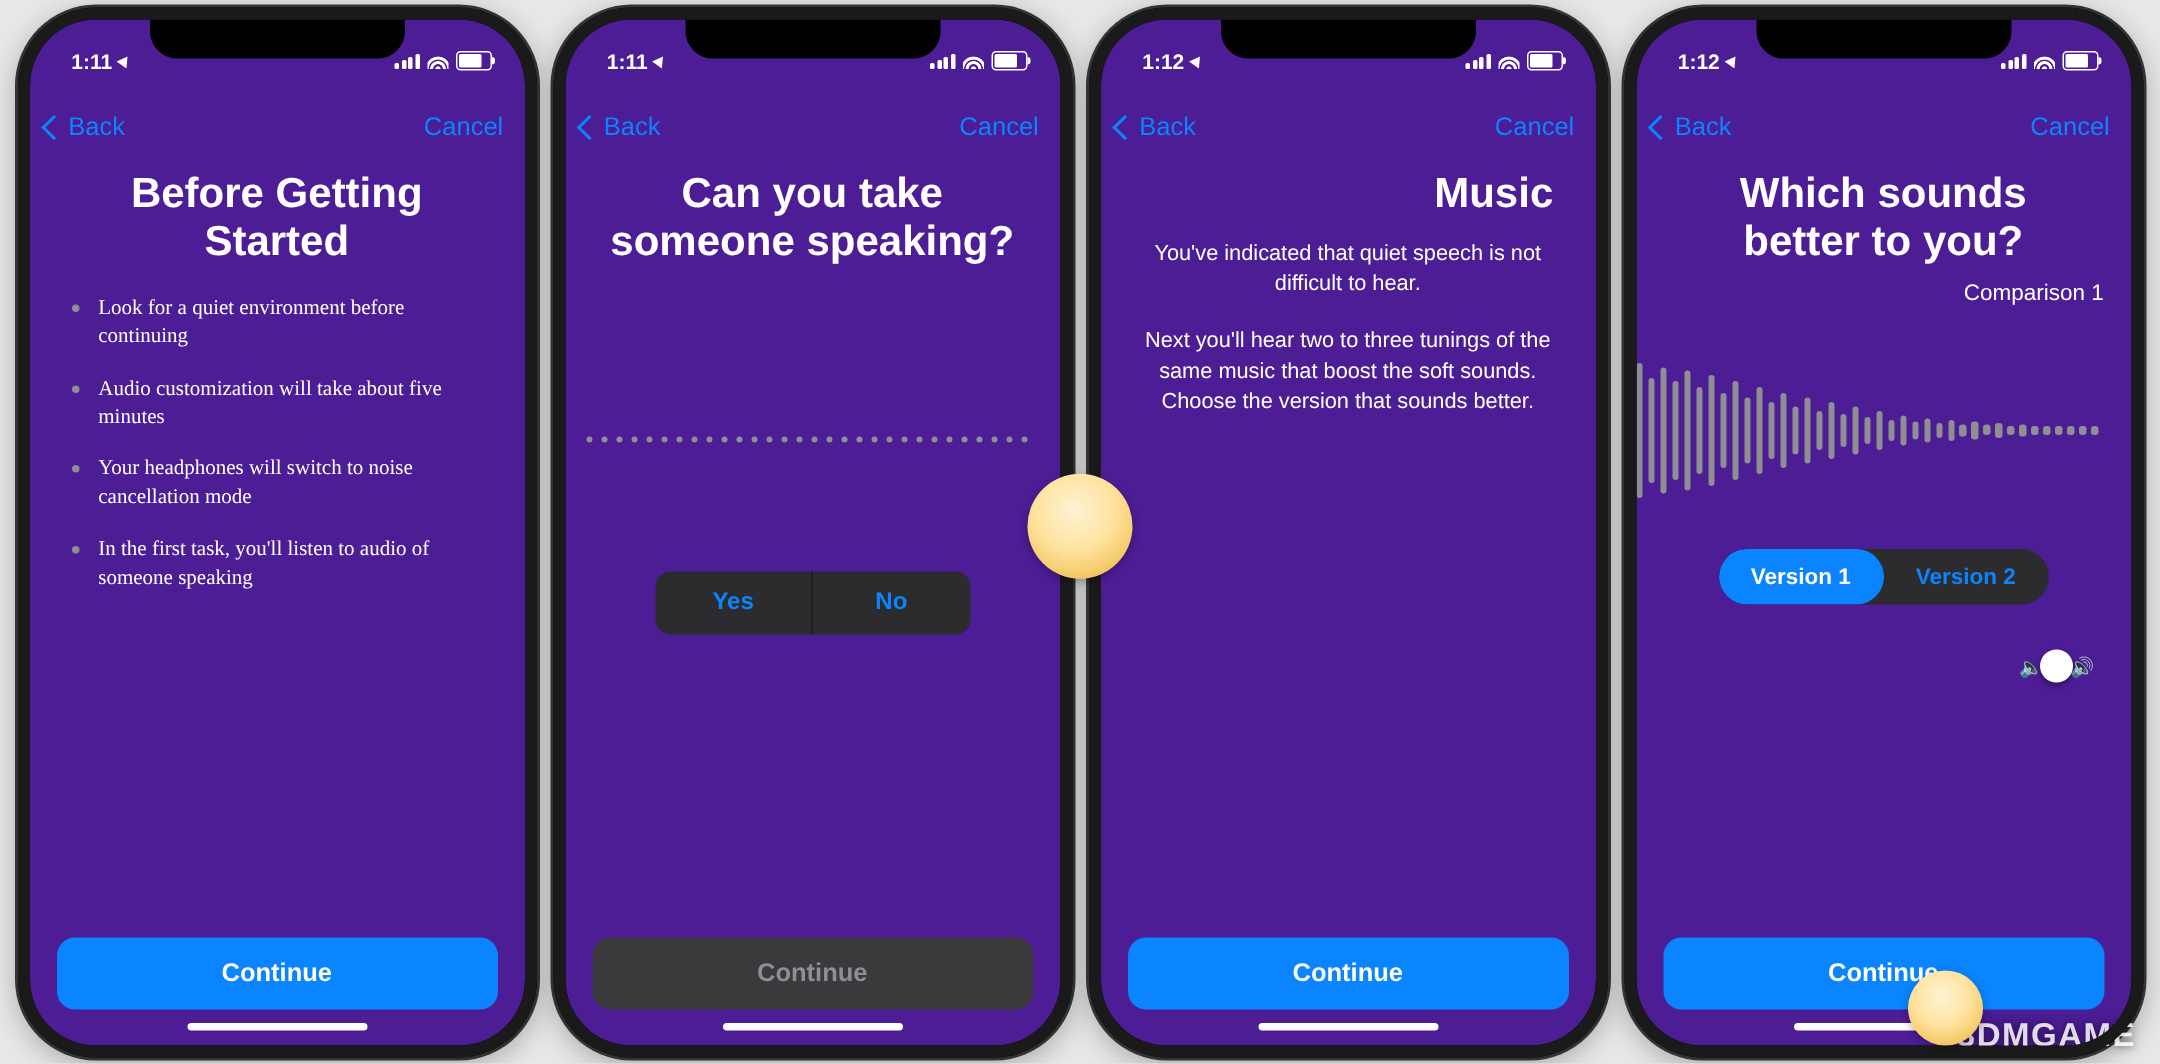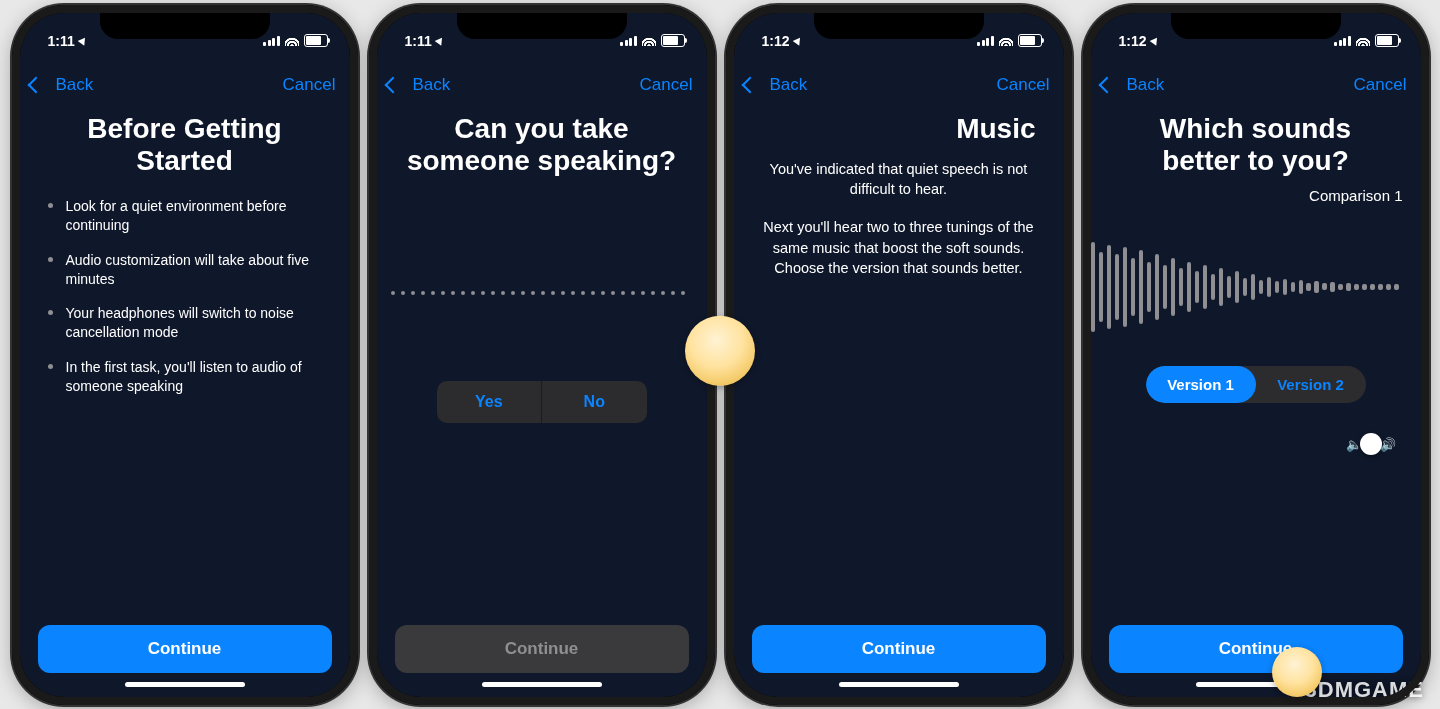--- a/index.html
+++ b/index.html
@@ -46,21 +46,21 @@
     background: #000;
     border-radius: 0 0 18px 18px;
     z-index: 10;
   }
   .screen {
     position: absolute;
     top: 8px;
     left: 8px;
     right: 8px;
     bottom: 8px;
-    background: #0f172a;
+    background: #4c1d95;
     border-radius: 44px;
     overflow: hidden;
     display: flex;
     flex-direction: column;
   }
   .status-bar {
     height: 36px;
     display: flex;
     justify-content: space-between;
     align-items: flex-end;
@@ -108,21 +108,21 @@
     justify-content: space-between;
     align-items: center;
     padding: 8px 14px 4px 10px;
     margin-top: 18px;
   }
   .back-btn {
     color: #0a84ff;
     font-size: 17px;
     display: flex;
     align-items: center;
-    gap: 12px;
+    gap: 2px;
   }
   .chevron-left {
     width: 10px;
     height: 10px;
     border-left: 2.5px solid #0a84ff;
     border-bottom: 2.5px solid #0a84ff;
     transform: rotate(45deg);
     margin-right: 2px;
   }
   .cancel-btn {
@@ -150,20 +150,21 @@
     padding: 0 4px 0 10px;
     margin: 6px 0 0 0;
   }
   .bullets li {
     color: #fff;
     font-size: 14px;
     line-height: 1.35;
     position: relative;
     padding-left: 18px;
     margin-bottom: 16px;
+    font-family: Liberation Serif, serif;
   }
   .bullets li::before {
     content: "";
     position: absolute;
     left: 0;
     top: 6px;
     width: 5px;
     height: 5px;
     border-radius: 50%;
     background: #8e8e93;

